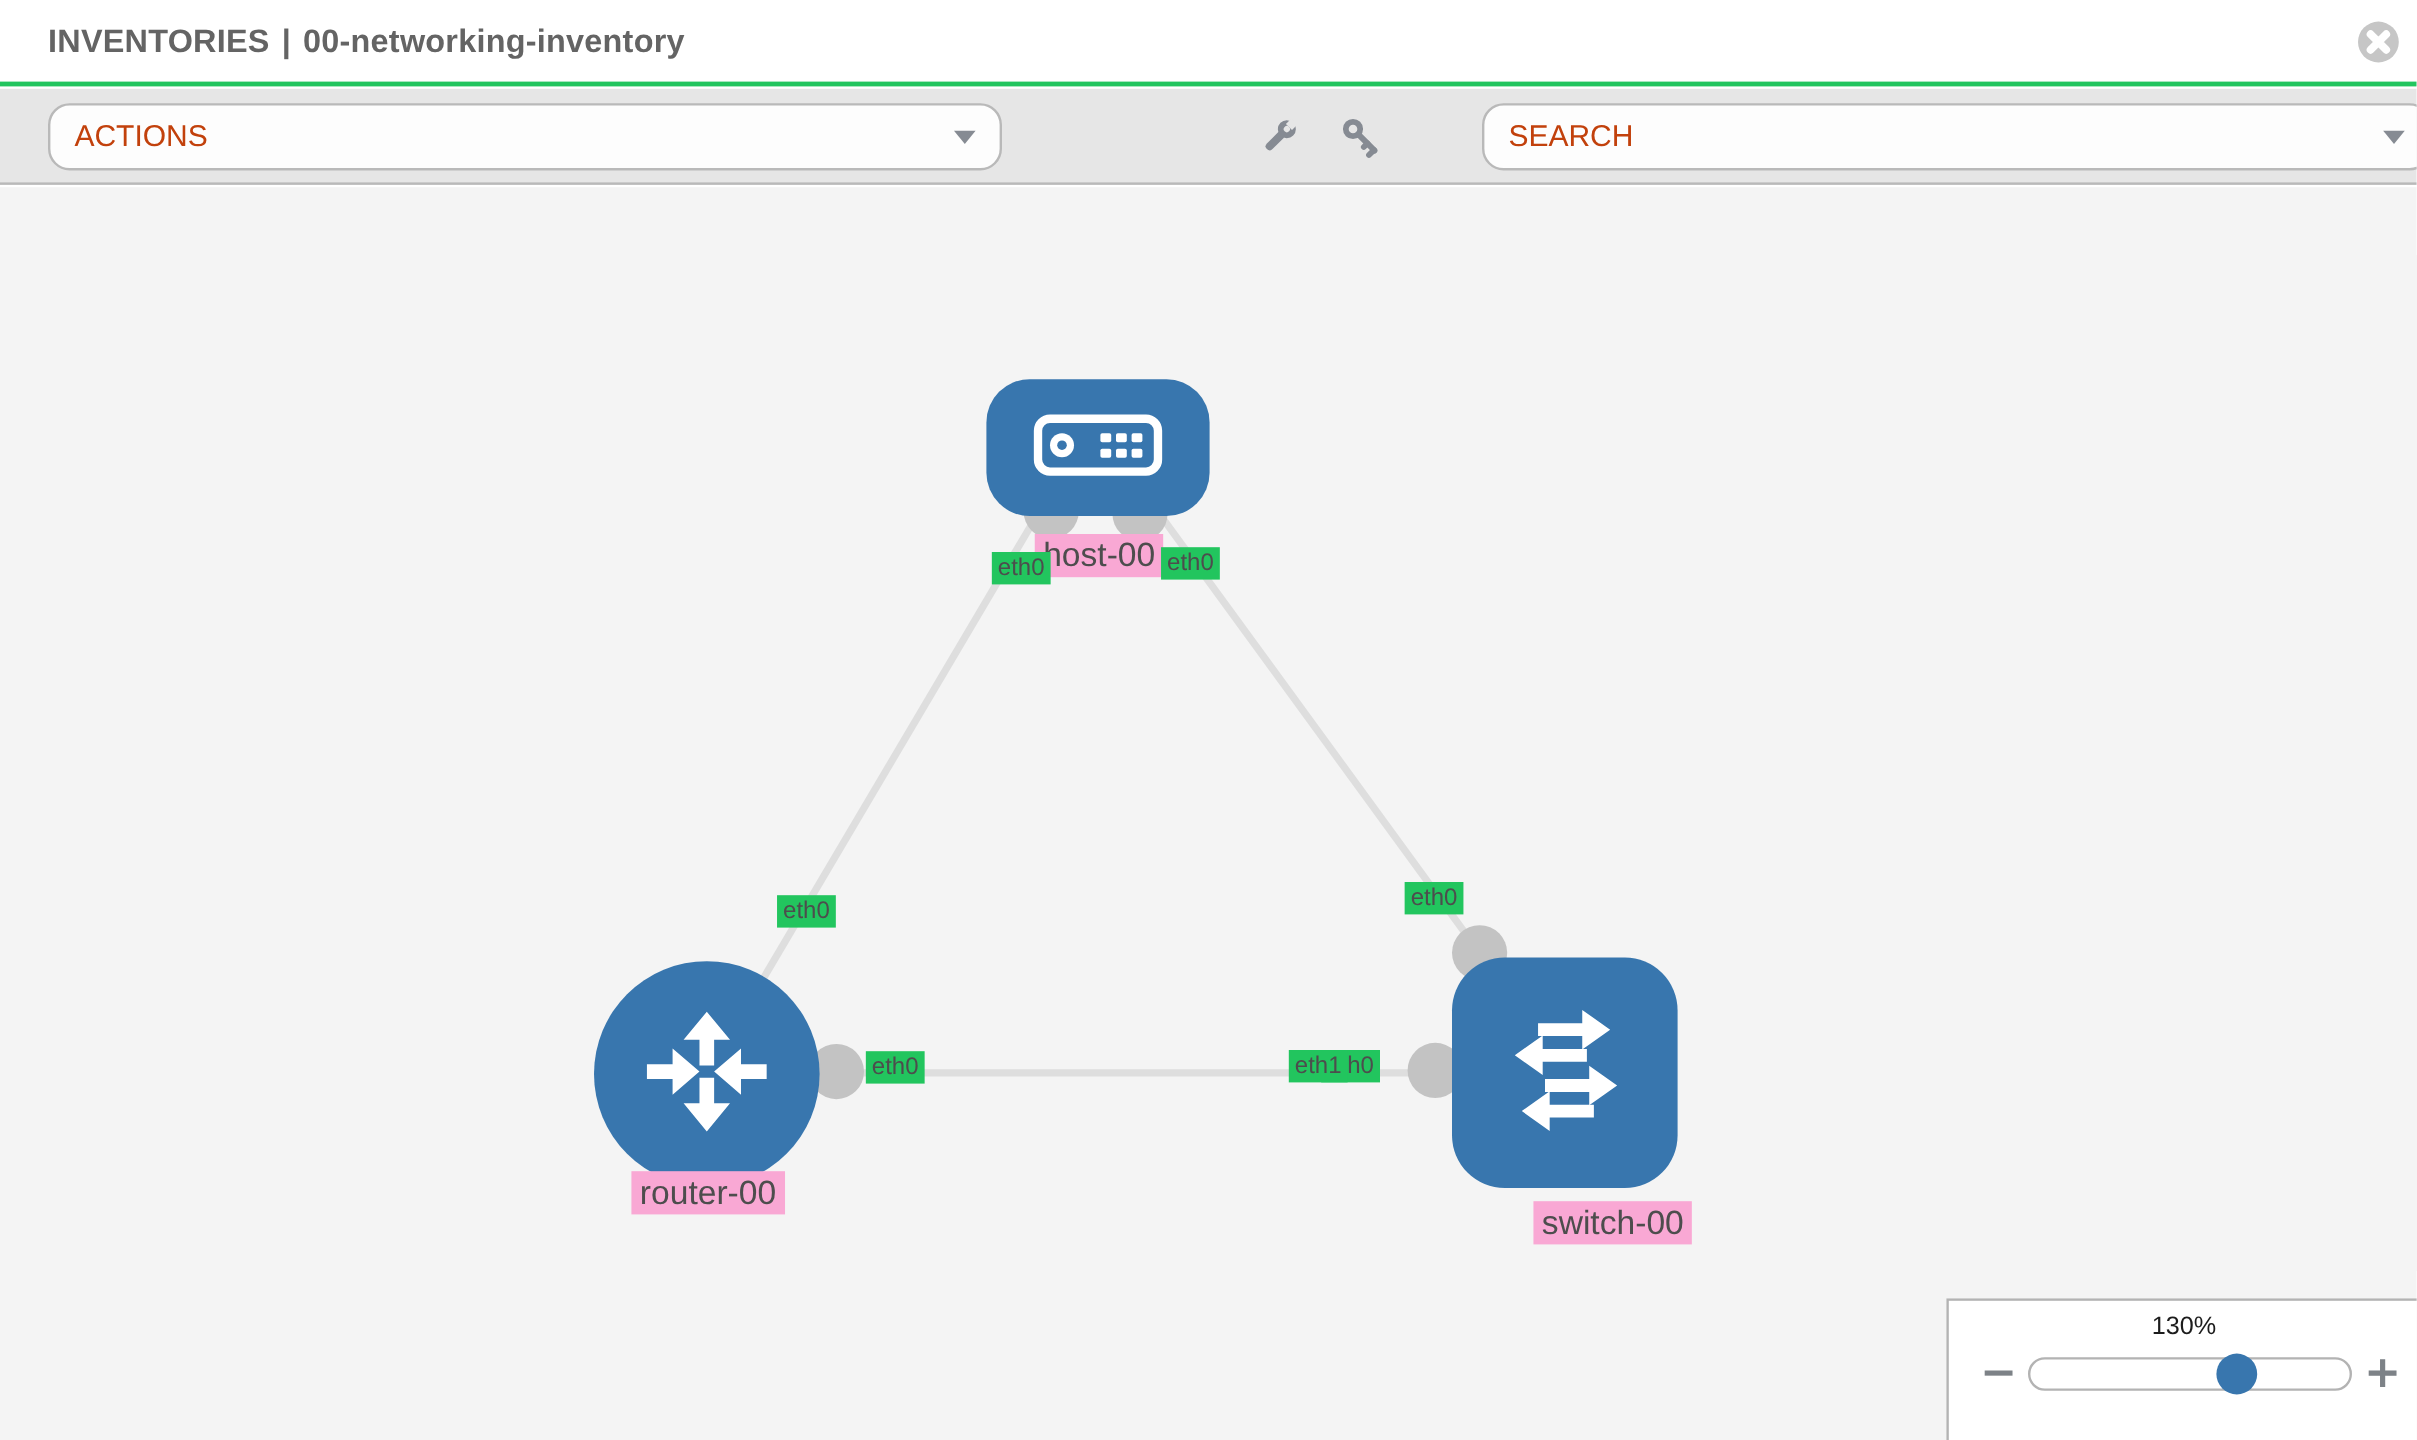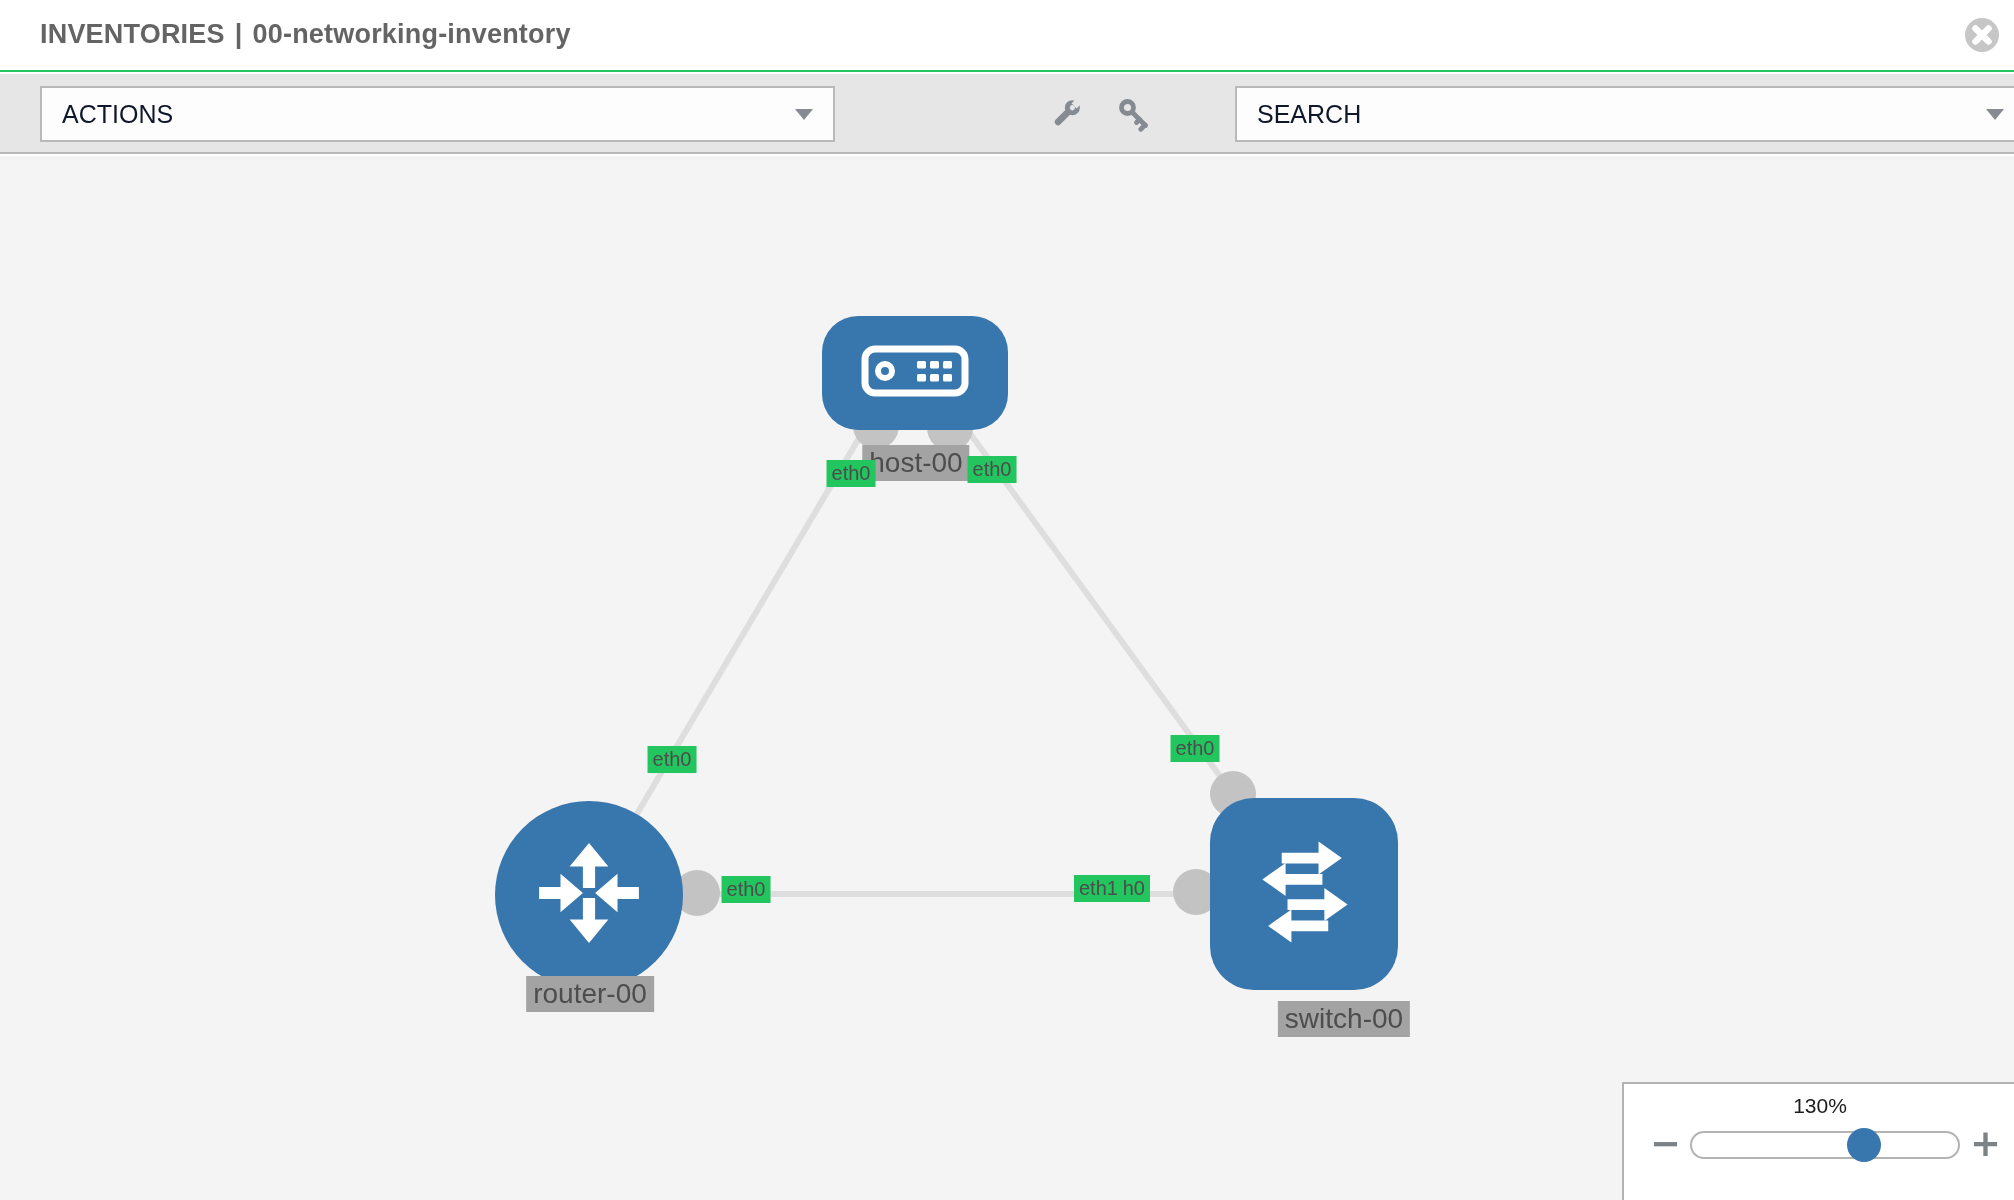--- a/index.html
+++ b/index.html
@@ -1,47 +1,47 @@
 <!DOCTYPE html>
 <html><head>
 <meta charset="utf-8">
 <style>
   * { margin:0; padding:0; box-sizing:border-box; }
   html,body { width:2014px; height:1200px; overflow:hidden; }
   body { font-family:"Liberation Sans","DejaVu Sans",sans-serif; background:#fff; }
   .app { position:relative; width:2014px; height:1200px; overflow:hidden; background:#fff; }
 
   
-  .hdr { position:absolute; left:0; top:0; width:2014px; height:72px; background:#fff; border-bottom:2px solid #22c55e; }
+  .hdr { position:absolute; left:0; top:0; width:2014px; height:72px; background:#fff; border-bottom:4px solid #22c55e; }
   .hdr h1 { position:absolute; left:40px; top:19px; font-size:27px; font-weight:bold; color:#646464; letter-spacing:.2px; }
   .hdr h1 .sep { margin:0 10px; }
   .close-btn { position:absolute; right:13px; top:16px; width:38px; height:38px; cursor:pointer; }
 
   
   .tbar { position:absolute; left:0; top:74px; width:2014px; height:80px; background:#e6e6e6; border-bottom:2px solid #b9b9b9; }
-  .selbox { position:absolute; top:12px; height:56px; background:#fdfdfd; border:2px solid #b9b9b9; border-radius:0;
-            display:flex; align-items:center; padding:0 20px; color:#0f172a; font-size:25px; cursor:pointer; }
+  .selbox { position:absolute; top:12px; height:56px; background:#fdfdfd; border:2px solid #b9b9b9; border-radius:18px;
+            display:flex; align-items:center; padding:0 20px; color:#c2410c; font-size:25px; cursor:pointer; }
   .selbox .txt { flex:1; }
   .caret { width:0; height:0; border-left:9px solid transparent; border-right:9px solid transparent; border-top:11px solid #868b93; margin-left:14px; }
   .actions-box { left:40px; width:795px; }
   .search-box  { left:1235px; width:791px; }
   .tool-icn { position:absolute; top:22px; width:36px; height:36px; cursor:pointer; }
   .wrench { left:1048px; }
   .key    { left:1116px; }
 
   
   .canvas { position:absolute; left:0; top:156px; width:2014px; height:1044px; background:#f4f4f4; }
   .links { position:absolute; left:0; top:0; pointer-events:none; }
 
   .node { position:absolute; background:#3876ae; display:flex; align-items:center; justify-content:center; cursor:pointer; }
   .node-host   { left:822px; top:160px; width:186px; height:114px; border-radius:36px; }
   .node-router { left:495px; top:645px; width:188px; height:188px; border-radius:50%; }
   .node-switch { left:1210px; top:642px; width:188px; height:192px; border-radius:44px; }
 
-  .nlabel { position:absolute; transform:translateX(-50%); background:#a3a3a3; color:#4d4d4d; font-size:28px; padding:2px 7px; white-space:nowrap; }
+  .nlabel { position:absolute; transform:translateX(-50%); background:#f9a8d4; color:#4d4d4d; font-size:28px; padding:2px 7px; white-space:nowrap; }
   .ilabel { position:absolute; background:#22c55e; color:#4d4d4d; font-size:20px; padding:2px 5px; white-space:nowrap; }
   .ctr { transform:translateX(-50%); }
   .lab-host      { left:916px; top:289px; }
   .lab-router    { left:590px; top:820px; }
   .lab-switch    { left:1344px; top:845px; }
   .if-host-left  { left:851px; top:304px; }
   .if-host-right { left:992px; top:300px; }
   .if-router-top { left:672px; top:590px; }
   .if-switch-top { left:1195px; top:579px; }
   .if-mid-left   { left:746px; top:720px; }

